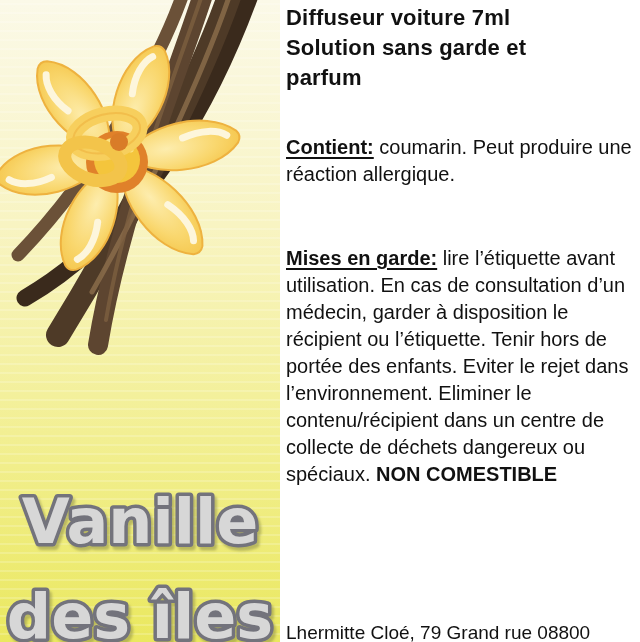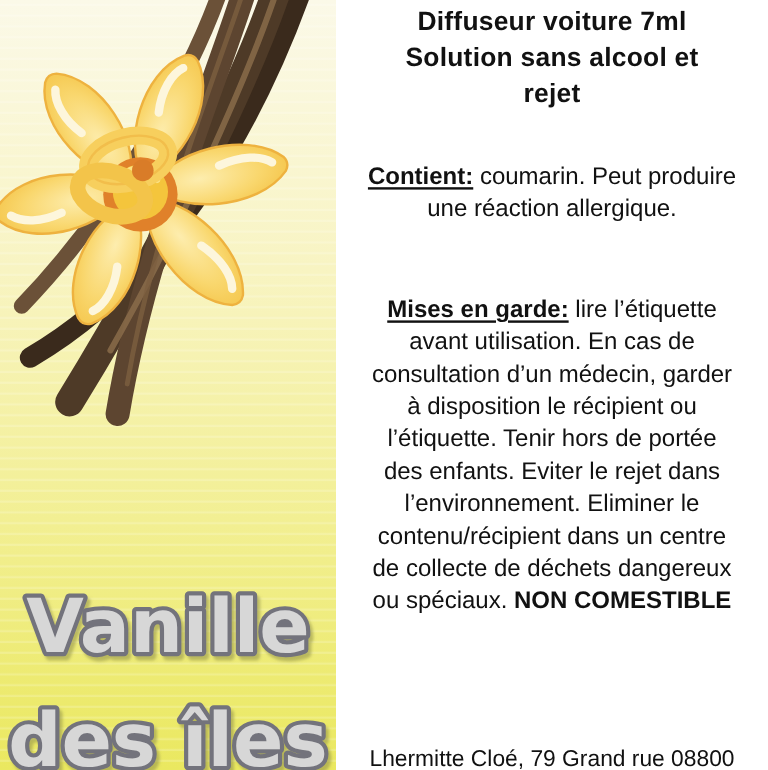--- a/index.html
+++ b/index.html
@@ -23,22 +23,22 @@
   .right-panel {
     position: absolute; left: 280px; top: 0;
     width: 360px; height: 642px;
     background: #ffffff;
     color: #111111;
   }
   .right-panel .block {
     position: absolute; left: 0;
     width: 100%;
     box-sizing: border-box;
-    padding: 0 24px;
-    text-align: center;
+    padding: 0 6px;
+    text-align: left;
   }
   .product-title {
     top: 3px;
     font-size: 22px; line-height: 30px;
     font-weight: bold;
     letter-spacing: 0.2px;
   }
   .para {
     margin: 0;
     font-size: 20px; line-height: 27px;
@@ -143,22 +143,22 @@
 
       <text x="140" y="543" text-anchor="middle" font-family="DejaVu Sans, sans-serif" font-weight="bold" font-size="62" fill="#d7d7d7" stroke="#73737b" stroke-width="7" stroke-linejoin="round" paint-order="stroke fill markers" filter="url(#bubbleShadow)">Vanille</text>
       <text x="140" y="638" text-anchor="middle" font-family="DejaVu Sans, sans-serif" font-weight="bold" font-size="62" fill="#d7d7d7" stroke="#73737b" stroke-width="7" stroke-linejoin="round" paint-order="stroke fill markers" filter="url(#bubbleShadow)">des îles</text>
     </svg>
   </div>
 
   <div class="right-panel">
 
     <div class="block product-title">
       <div>Diffuseur voiture 7ml</div>
-      <div>Solution sans alcool et</div>
-      <div>rejet</div>
+      <div>Solution sans garde et</div>
+      <div>parfum</div>
     </div>
 
     <p class="block para contains-para"><span class="lead-label">Contient:</span><span> coumarin. Peut produire une réaction allergique.</span></p>
 
     <p class="block para warnings-para"><span class="lead-label">Mises en garde:</span><span> lire l’étiquette avant utilisation. En cas de consultation d’un médecin, garder à disposition le récipient ou l’étiquette. Tenir hors de portée des enfants. Eviter le rejet dans l’environnement. Eliminer le contenu/récipient dans un centre de collecte de déchets dangereux ou spéciaux. </span><span class="emphasis">NON COMESTIBLE</span></p>
 
 
     <div class="block address-line">Lhermitte Cloé, 79 Grand rue 08800</div>
   </div>
 </div>

